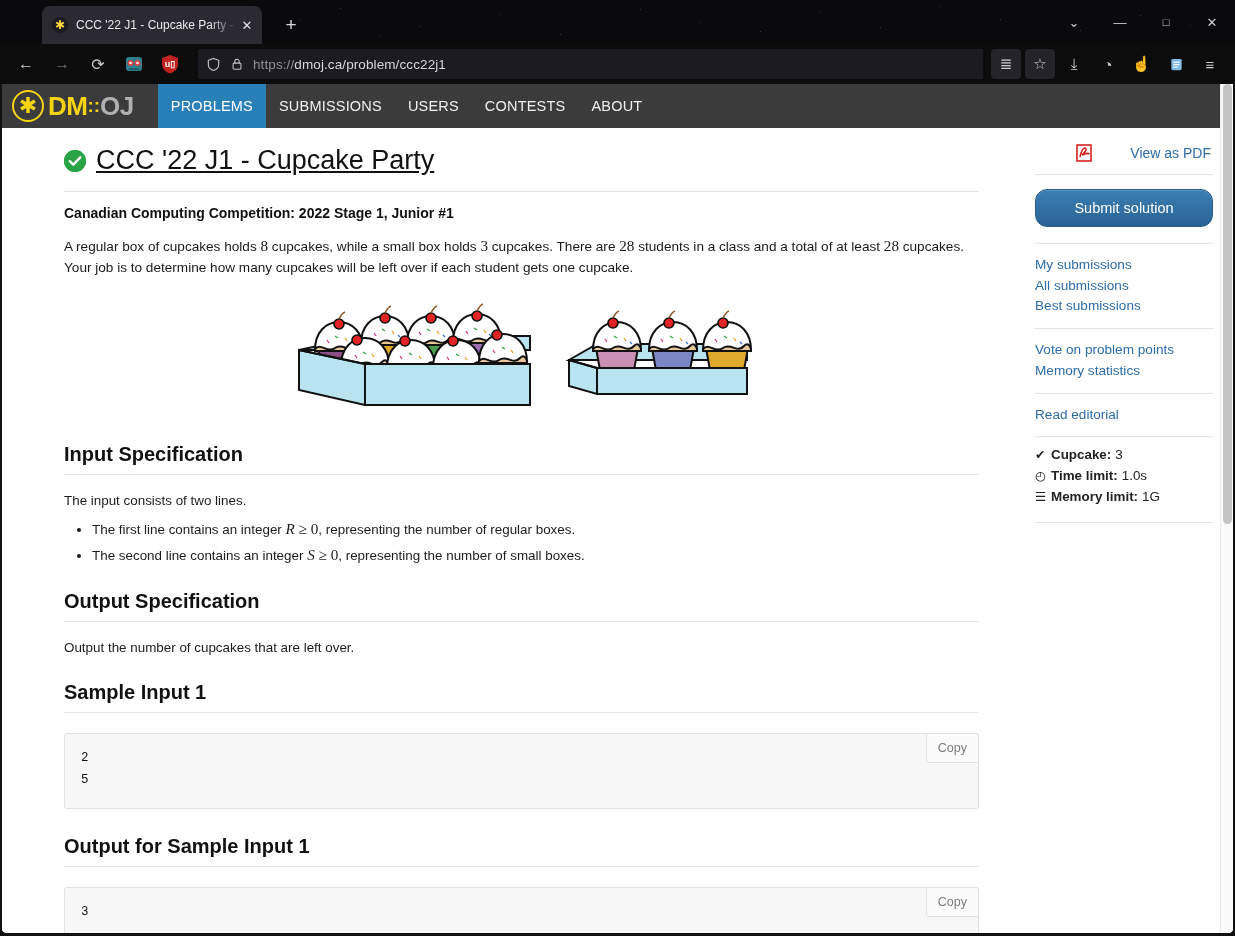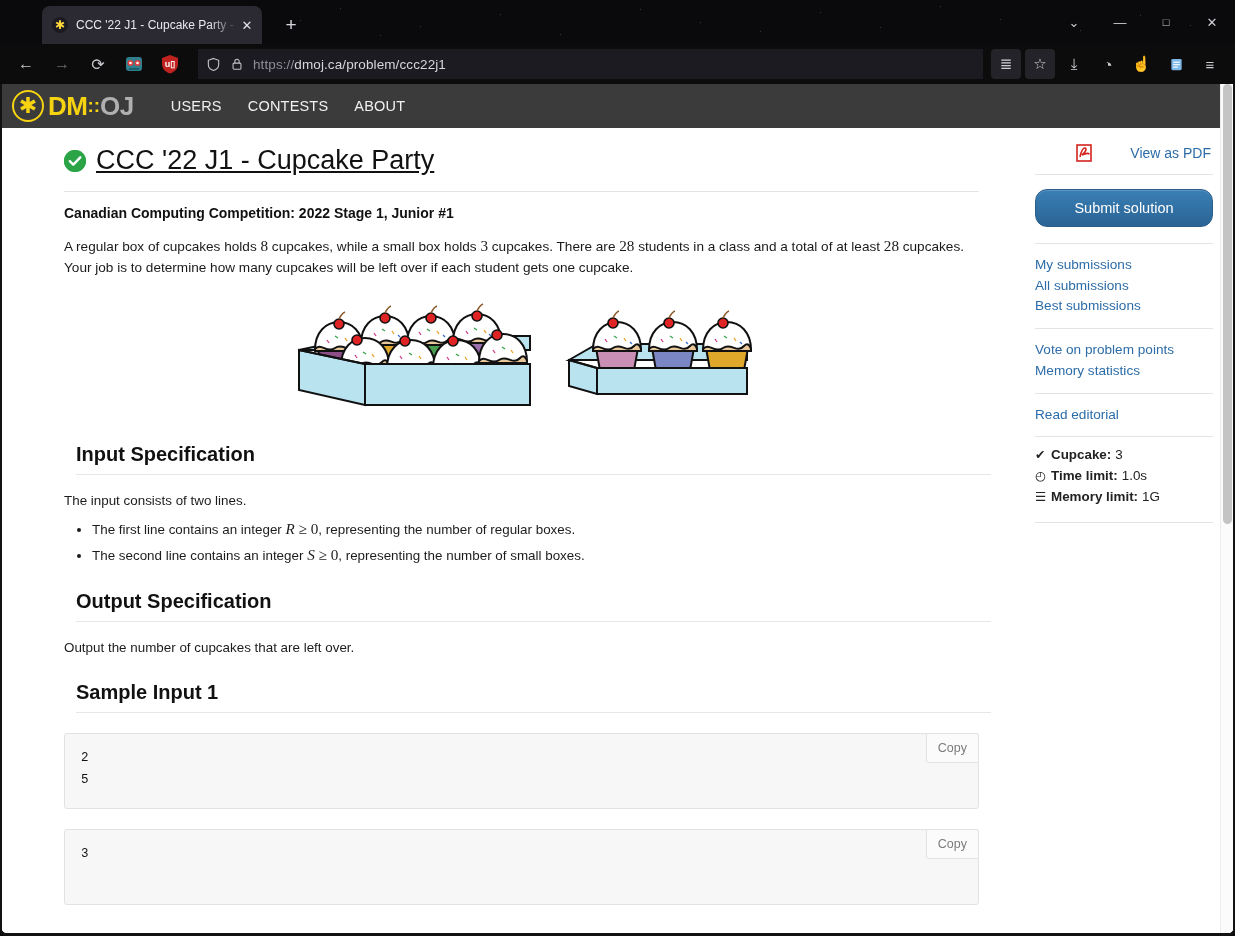--- a/index.html
+++ b/index.html
@@ -192,21 +192,21 @@
 
   .subtitle { font-size:14px; font-weight:bold; color:#111; margin:13px 0 0 0; }
   .body-text { font-size:13.6px; color:#1a1a1a; line-height:1.55; margin:13px 0 0 0; max-width: 905px;}
   .mathnum { font-family:"Liberation Serif", serif; font-size:15.2px; }
   .mathvar { font-family:"Liberation Serif", serif; font-style:italic; font-size:15.2px; }
 
   .cupcake-figure { text-align:center; margin: 10px 0 0 0; padding-left: 0; }
 
   h2.sec {
     font-size: 20px; font-weight: bold; color:#111;
-    margin: 26px 0 0 12px; padding-bottom: 8px;
+    margin: 26px 0 0 0; padding-bottom: 8px;
     border-bottom: 1px solid #e7e7e7;
     max-width: 915px;
   }
   .sec-p { font-size:13.4px; color:#1c1c1c; margin: 18px 0 0 0; }
   ul.spec { margin: 12px 0 0 0; padding-left: 28px; }
   ul.spec li { font-size:13.4px; color:#1c1c1c; margin-bottom: 8px; }
 
   .codeblock {
     position: relative;
     background: #f7f7f7;
@@ -370,20 +370,22 @@
         <span class="brand-star">✱</span>
         <span class="brand-text">
           <span class="brand-dm">DM</span>
             <span class="brand-colons">::</span>
             <span class="brand-oj">OJ</span>
         </span>
         <span class="brand-div"></span>
       </div>
 
       <div class="nav-links">
+        <a class="nav-link active">PROBLEMS</a>
+        <a class="nav-link">SUBMISSIONS</a>
         <a class="nav-link">USERS</a>
         <a class="nav-link">CONTESTS</a>
         <a class="nav-link">ABOUT</a>
       </div>
 
     </div>
 
     <div class="page-scroll">
       <div class="content">
 
@@ -582,20 +584,21 @@
         <h2 class="sec">Output Specification</h2>
         <p class="sec-p">Output the number of cupcakes that are left over.</p>
 
         <h2 class="sec">Sample Input 1</h2>
         <div class="codeblock">
           <pre>2
 5</pre>
           <button class="copy-btn">Copy</button>
         </div>
 
+        <h2 class="sec">Output for Sample Input 1</h2>
         <div class="codeblock">
           <pre>3</pre>
           <button class="copy-btn">Copy</button>
         </div>
 
         <div class="sidebar">
           <div class="pdf-row">
             <span class="pdf-ico">
               <svg viewBox="0 0 16 18" width="16" height="18">
                 <rect x="1" y="1" width="14" height="16" fill="#fff" stroke="#d4231d" stroke-width="1.6"></rect>

